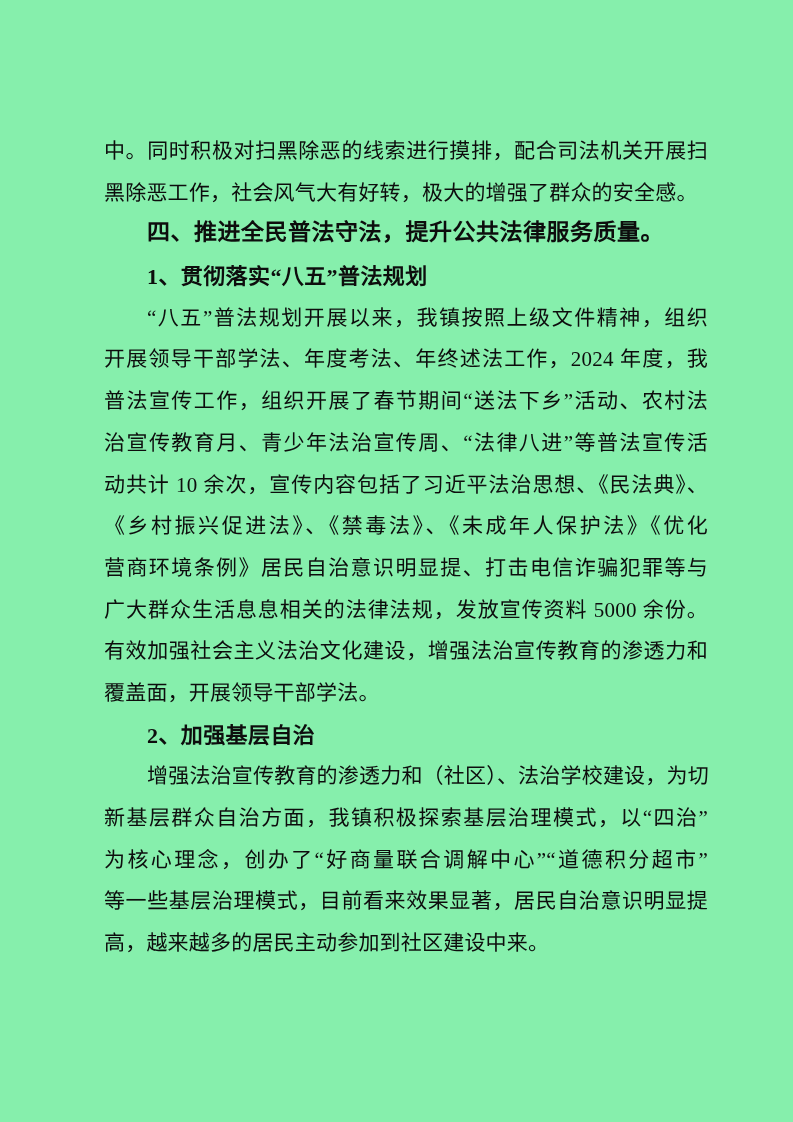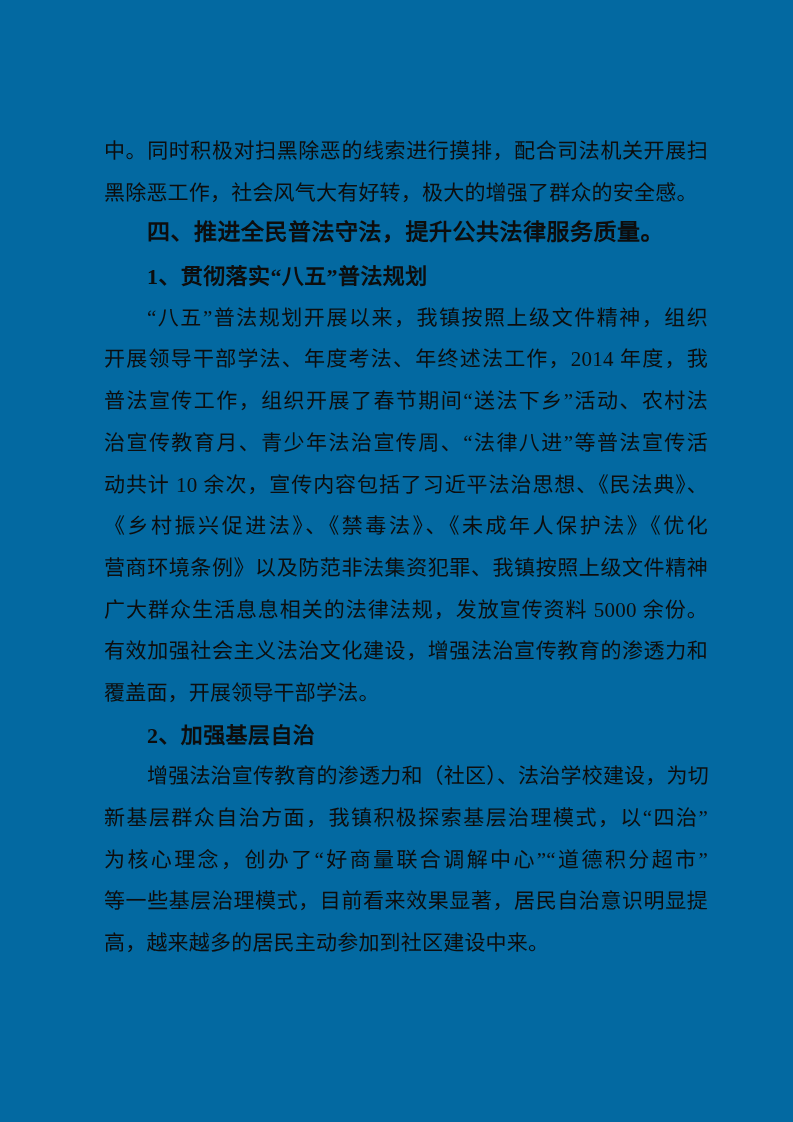--- a/index.html
+++ b/index.html
@@ -48,40 +48,40 @@
     font-family: "Liberation Serif", "DejaVu Serif", serif;
     font-weight: 700;
     font-size: 22px;
     letter-spacing: 0.4px;
     text-align-last: left;
   }
 </style>
 </head>
 <body>
 
-<div class="page" style="background: #0369a1; color: rgb(13, 13, 13);">
+<div class="page" style="background: #86efac; color: rgb(13, 13, 13);">
   <div class="content" id="doc-content">
       <div class="para body">
         <div class="line">中。同时积极对扫黑除恶的线索进行摸排，配合司法机关开展扫</div>
         <div class="line last">黑除恶工作，社会风气大有好转，极大的增强了群众的安全感。</div>
       </div>
       <div class="para heading1">
         <div class="line indent last">四、推进全民普法守法，提升公共法律服务质量。</div>
       </div>
       <div class="para heading2">
         <div class="line indent last">1、贯彻落实“八五”普法规划</div>
       </div>
       <div class="para body">
         <div class="line indent">“八五”普法规划开展以来，我镇按照上级文件精神，组织</div>
-        <div class="line">开展领导干部学法、年度考法、年终述法工作，2014 年度，我</div>
+        <div class="line">开展领导干部学法、年度考法、年终述法工作，2024 年度，我</div>
         <div class="line">普法宣传工作，组织开展了春节期间“送法下乡”活动、农村法</div>
         <div class="line">治宣传教育月、青少年法治宣传周、“法律八进”等普法宣传活</div>
         <div class="line">动共计 10 余次，宣传内容包括了习近平法治思想、《民法典》、</div>
         <div class="line">《乡村振兴促进法》、《禁毒法》、《未成年人保护法》《优化</div>
-        <div class="line">营商环境条例》以及防范非法集资犯罪、我镇按照上级文件精神</div>
+        <div class="line">营商环境条例》居民自治意识明显提、打击电信诈骗犯罪等与</div>
         <div class="line">广大群众生活息息相关的法律法规，发放宣传资料 5000 余份。</div>
         <div class="line">有效加强社会主义法治文化建设，增强法治宣传教育的渗透力和</div>
         <div class="line last">覆盖面，开展领导干部学法。</div>
       </div>
       <div class="para heading2">
         <div class="line indent last">2、加强基层自治</div>
       </div>
       <div class="para body">
         <div class="line indent">增强法治宣传教育的渗透力和（社区）、法治学校建设，为切</div>
         <div class="line">新基层群众自治方面，我镇积极探索基层治理模式，以“四治”</div>

